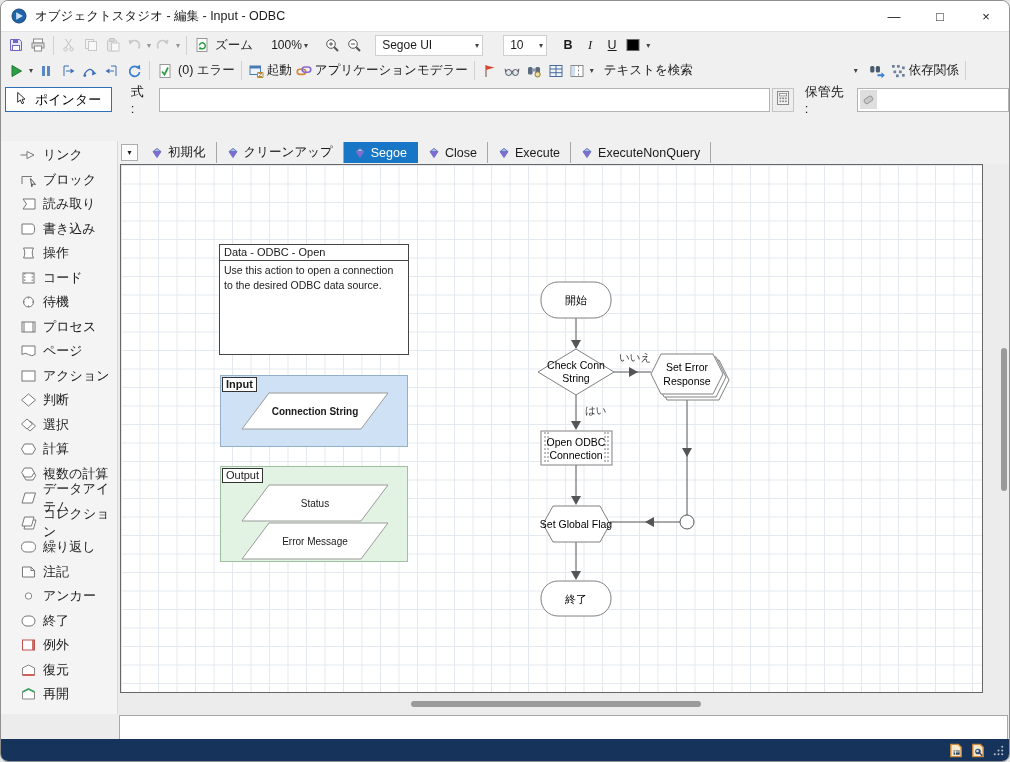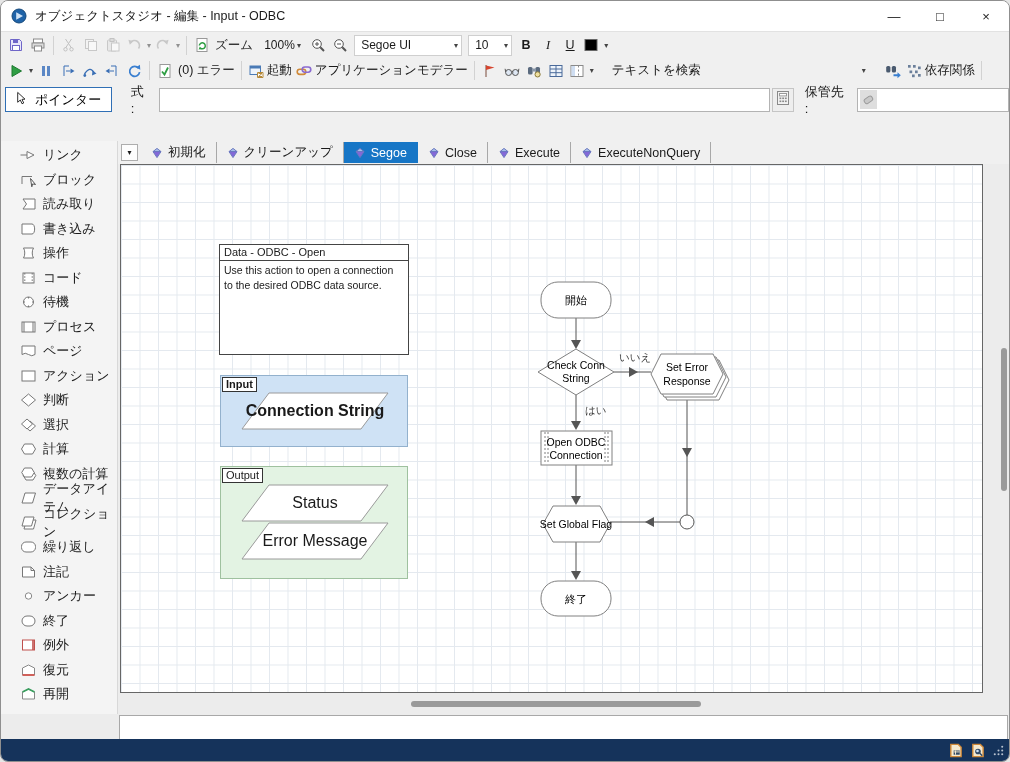--- a/index.html
+++ b/index.html
@@ -17,24 +17,24 @@
   .menu-item{padding:2px 11px;}
   
   .toolbar1{height:27px;background:#f0f0f0;border-top:1px solid #e2e2e2;display:flex;align-items:center;padding-left:4px;}
   .toolbar2{height:25px;background:#f0f0f0;display:flex;align-items:center;padding-left:5px;font-size:12.5px;}
   .tb-btn{height:22px;min-width:22px;border:none;background:transparent;display:flex;align-items:center;
     justify-content:center;gap:3px;padding:0 2px;font-size:12.5px;font-family:inherit;color:#1a1a1a;}
   .tb-btn.dis{filter:grayscale(1);opacity:.55;}
   .tb-sep{width:1px;height:19px;background:#d2d2d2;margin:0 4px;}
   .caret{font-size:8px;color:#444;margin-left:2px;}
   .combo{height:21px;background:#fff;border:1px solid #cfcfcf;display:flex;align-items:center;
-    justify-content:space-between;font-size:12px;padding:0 3px 0 6px;margin:0 3px;}
+    justify-content:space-between;font-size:12px;padding:0 3px 0 6px;margin:0 10px;}
   .combo.flat{background:transparent;border:none;}
   .bold{font-weight:bold;} .italic{font-style:italic;font-family:"Liberation Serif",serif;} .underline{text-decoration:underline;}
-  .search-combo{display:flex;align-items:center;justify-content:space-between;width:262px;height:21px;margin:0 12px;padding:0 4px;}
+  .search-combo{display:flex;align-items:center;justify-content:space-between;width:262px;height:21px;margin:0 4px;padding:0 4px;}
   
   .exprrow{height:33px;background:#f0f0f0;display:flex;align-items:center;}
   .pointer-btn{margin-left:4px;width:107px;height:25px;background:#fff;border:1px solid #2f6fb5;
     display:flex;align-items:center;gap:7px;padding-left:7px;font-size:13px;font-family:inherit;}
   .expr-label{font-size:13px;margin-left:19px;}
   .expr-input{margin-left:8px;width:612px;height:24px;border:1px solid #b3b3b3;background:#fff;padding:0 4px;font-size:12px;font-family:inherit;}
   .calc-btn{width:22px;height:24px;border:1px solid #c5c5c5;background:#eee;display:flex;align-items:center;justify-content:center;margin-left:2px;}
   .store-label{font-size:13px;margin-left:11px;}
   .store-input{margin-left:6px;width:152px;height:24px;border:1px solid #b3b3b3;background:#fff;
     display:flex;align-items:center;padding-left:2px;gap:4px;}
@@ -55,23 +55,23 @@
   .canvas{position:absolute;left:119px;top:23px;width:863px;height:529px;border:1px solid #666;background-color:#fff;
     background-image:linear-gradient(#e4e9ef 1px,transparent 1px),linear-gradient(90deg,#e4e9ef 1px,transparent 1px);
     background-size:18.5px 18.5px;}
   .flow-svg{position:absolute;left:0;top:0;}
   .notebox{position:absolute;left:98px;top:79px;width:190px;height:111px;background:#fff;border:1px solid #444;font-size:11px;}
   .notebox .nb-title{padding:1px 4px 2px;border-bottom:1px solid #444;}
   .notebox .nb-body{padding:2px 4px;font-size:10.5px;line-height:1.4;}
   .ioblock{position:absolute;width:188px;}
   .ioblock .blk-label{position:absolute;left:1px;top:1px;background:#fff;border:1px solid #333;font-size:11px;padding:0 3px 1px;}
   .in-block{left:99px;top:210px;height:72px;background:#cfe2f5;border:1px solid #93b1cd;font-weight:bold;}
-  .out-block{left:99px;top:301px;height:113px;background:#e3f3e3;border:1px solid #9fc19f;}
+  .out-block{left:99px;top:301px;height:96px;background:#e3f3e3;border:1px solid #9fc19f;}
   .para{position:absolute;width:148px;height:38px;}
-  .para span{position:absolute;left:0;right:0;top:0;bottom:0;display:flex;align-items:center;justify-content:center;font-size:16px;}
+  .para span{position:absolute;left:0;right:0;top:0;bottom:0;display:flex;align-items:center;justify-content:center;font-size:10px;}
   
   .vthumb{position:absolute;right:4px;top:207px;width:6px;height:143px;background:#9a9a9a;border-radius:3px;}
   .hthumb{position:absolute;left:410px;top:560px;width:290px;height:6px;background:#9a9a9a;border-radius:3px;}
   .statusbar{position:absolute;left:118px;top:574px;width:889px;height:25px;background:#fff;border:1px solid #a8a8a8;font-size:12px;padding:3px 6px;}
   
   .bottombar{position:absolute;left:0;bottom:0;width:1010px;height:22px;background:#15335b;
     display:flex;align-items:center;justify-content:flex-end;gap:7px;padding-right:6px;}
 </style>
 </head>
 <body>

